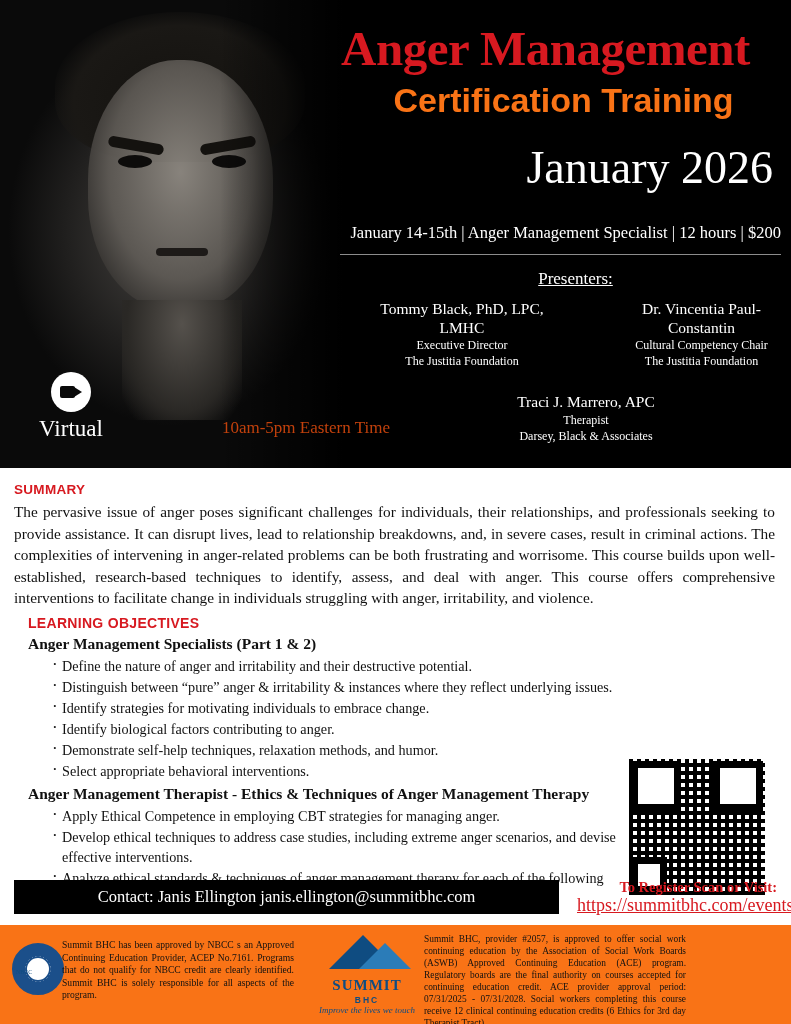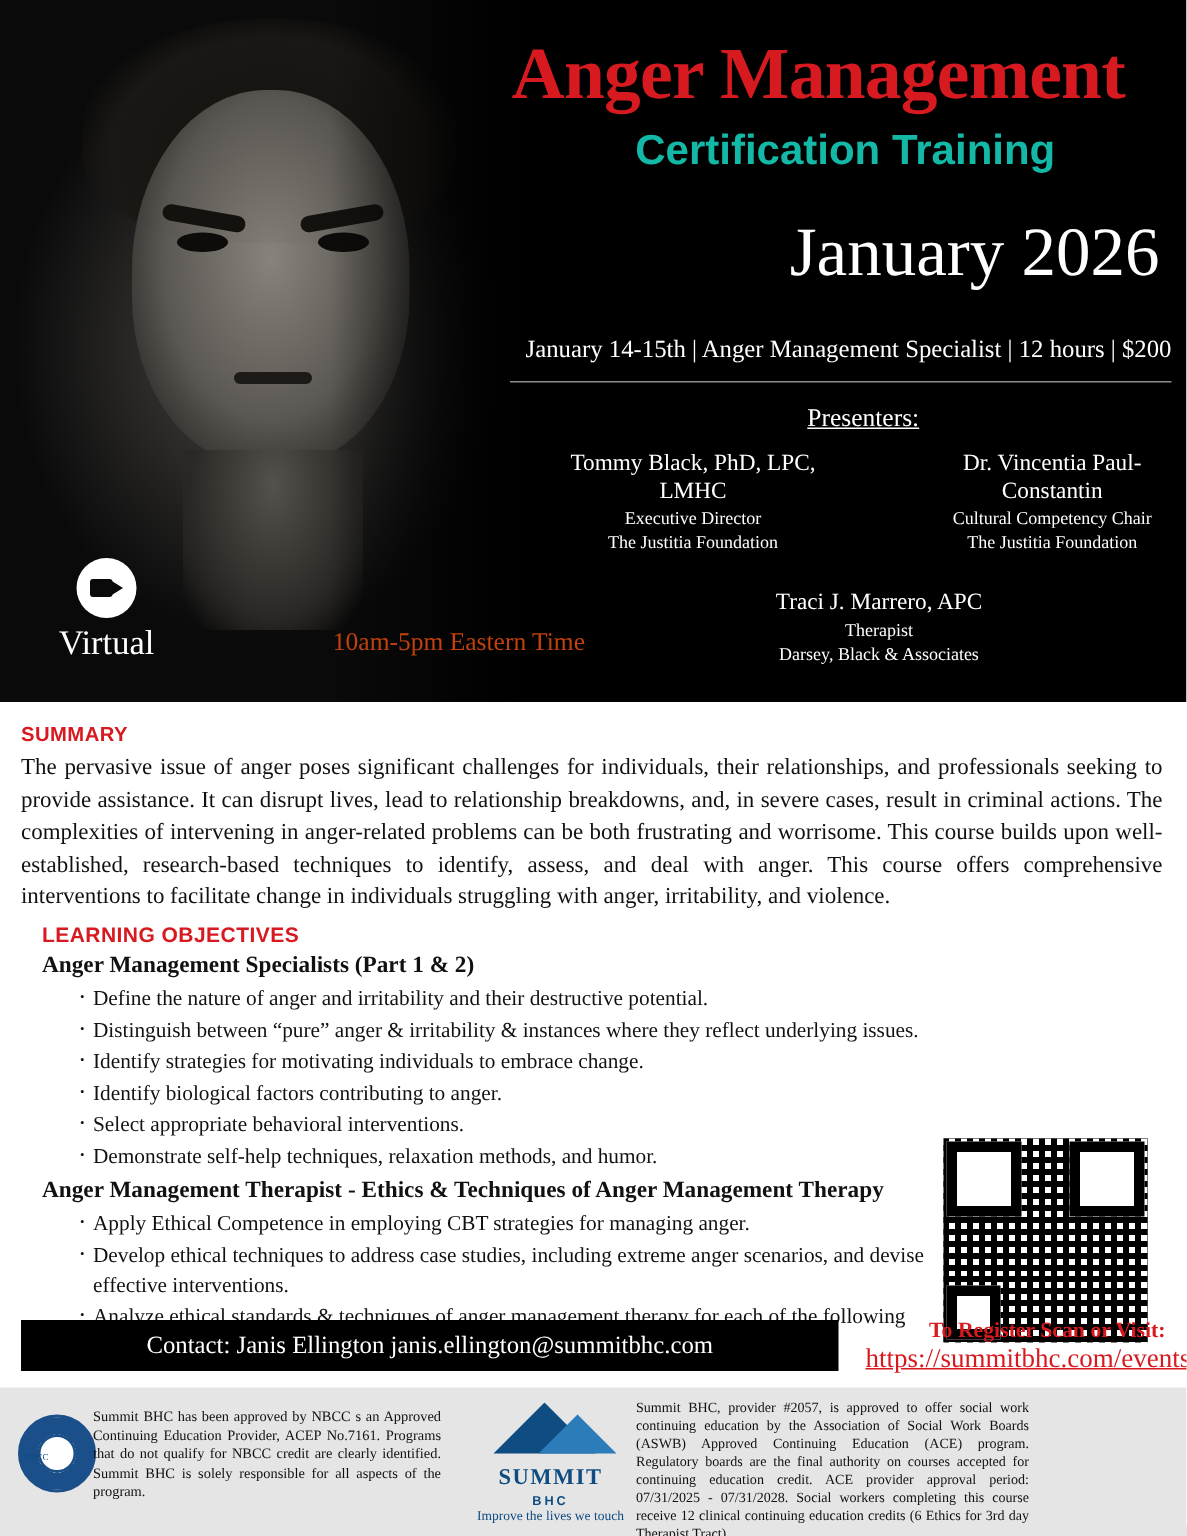--- a/index.html
+++ b/index.html
@@ -85,22 +85,22 @@
     color: #d71920;
     font-size: 49px;
     line-height: 54px;
     margin-top: 22px;
     letter-spacing: -0.5px;
     text-align: center;
   }
   .title-sub {
     font-family: "Liberation Sans", sans-serif;
     font-weight: bold;
-    color: #14b8a6;
-    font-size: 28px;
+    color: #f97316;
+    font-size: 34px;
     line-height: 40px;
     margin-top: 4px;
     text-align: center;
     padding-left: 36px;
   }
   .title-date {
     color: #ffffff;
     font-size: 46px;
     line-height: 52px;
     margin-top: 22px;
@@ -278,21 +278,21 @@
     color: #fff;
     display: flex; align-items: center; justify-content: center;
     font-size: 16.5px;
   }
 
   
   .footer {
     position: absolute;
     left: 0; top: 925px;
     width: 791px; height: 99px;
-    background: #e5e5e5;
+    background: #f97316;
   }
   .nbcc-seal {
     position: absolute; left: 12px; top: 18px;
     width: 52px; height: 52px; border-radius: 50%;
     background: radial-gradient(circle at 50% 50%, #ffffff 0 38%, #1b4f8a 38% 72%, #163f6e 72% 100%);
     border: 2px solid #1b4f8a;
   }
   .nbcc-seal .inner {
     position: absolute; left: 50%; top: 50%;
     transform: translate(-50%,-50%);
@@ -332,21 +332,21 @@
     font-family: Liberation Serif, serif;
     font-weight: bold; font-size: 15px; color: #0f4c81;
     letter-spacing: 1px; line-height: 20px;
   }
   .summit-sub {
     font-family: "Liberation Sans", sans-serif;
     font-weight: bold; font-size: 8.5px; color: #0f4c81;
     letter-spacing: 2px;
   }
   .summit-tag {
-    font-size: 9px; color: #0f4c81; margin-top: 0;
+    font-style: italic; font-size: 9px; color: #0f4c81; margin-top: 0;
   }
   .footer-text-2 {
     position: absolute; left: 424px; top: 8px;
     width: 262px;
     font-size: 9.4px;
     line-height: 12px;
     text-align: justify;
   }
   .ace-logo {
     position: absolute; right: 8px; top: 26px;
@@ -437,22 +437,22 @@
   <p class="summary-text">The pervasive issue of anger poses significant challenges for individuals, their relationships, and professionals seeking to provide assistance. It can disrupt lives, lead to relationship breakdowns, and, in severe cases, result in criminal actions. The complexities of intervening in anger-related problems can be both frustrating and worrisome. This course builds upon well-established, research-based techniques to identify, assess, and deal with anger. This course offers comprehensive interventions to facilitate change in individuals struggling with anger, irritability, and violence.</p>
 
   <div class="sec-head objectives">LEARNING OBJECTIVES</div>
 
   <div class="obj-group-title">Anger Management Specialists (Part 1 &amp; 2)</div>
   <ul class="bullets">
     <li>Define the nature of anger and irritability and their destructive potential.</li>
     <li>Distinguish between “pure” anger &amp; irritability &amp; instances where they reflect underlying issues.</li>
     <li>Identify strategies for motivating individuals to embrace change.</li>
     <li>Identify biological factors contributing to anger.</li>
+    <li>Demonstrate self-help techniques, relaxation methods, and humor.</li>
     <li>Select appropriate behavioral interventions.</li>
-    <li>Demonstrate self-help techniques, relaxation methods, and humor.</li>
   </ul>
 
   <div class="obj-group-title">Anger Management Therapist - Ethics &amp; Techniques of Anger Management Therapy</div>
   <ul class="bullets">
     <li>Apply Ethical Competence in employing CBT strategies for managing anger.</li>
     <li>Develop ethical techniques to address case studies, including extreme anger scenarios, and devise effective interventions.</li>
     <li>Analyze ethical standards &amp; techniques of anger management therapy for each of the following professional organizations: ACA, APA, AMHCA, NASW/ASWB, AAMFT, NBCC</li>
   </ul>
 
   <div class="qr-box">

